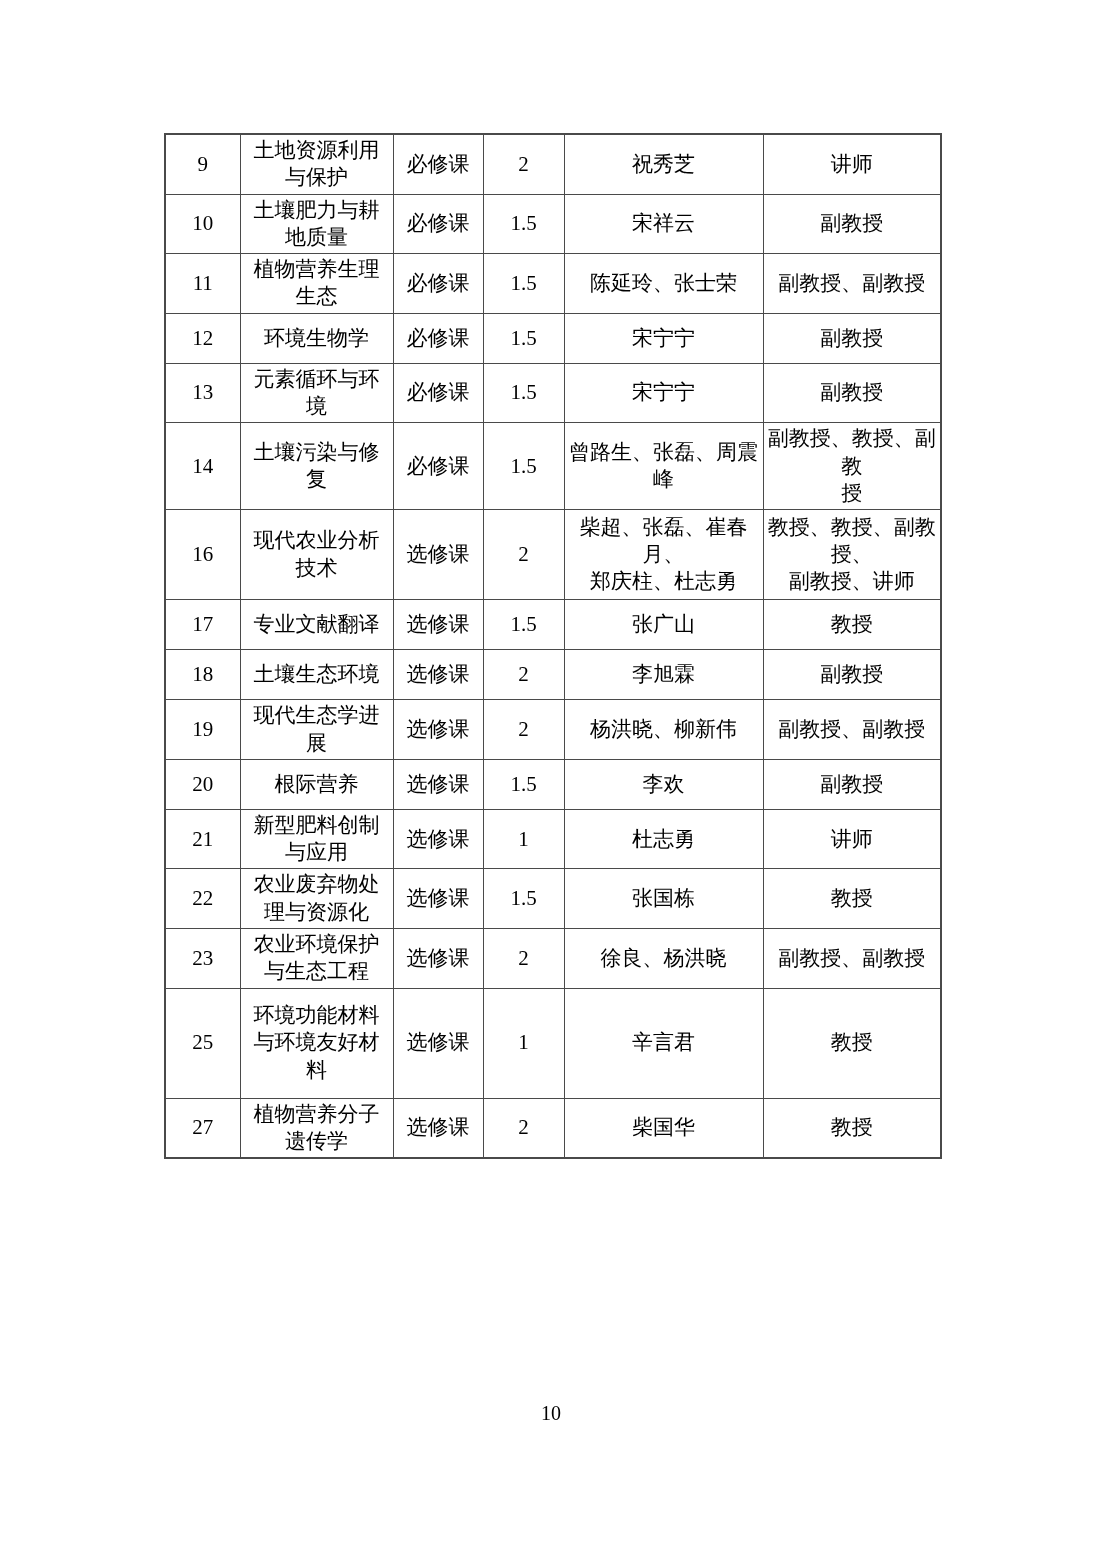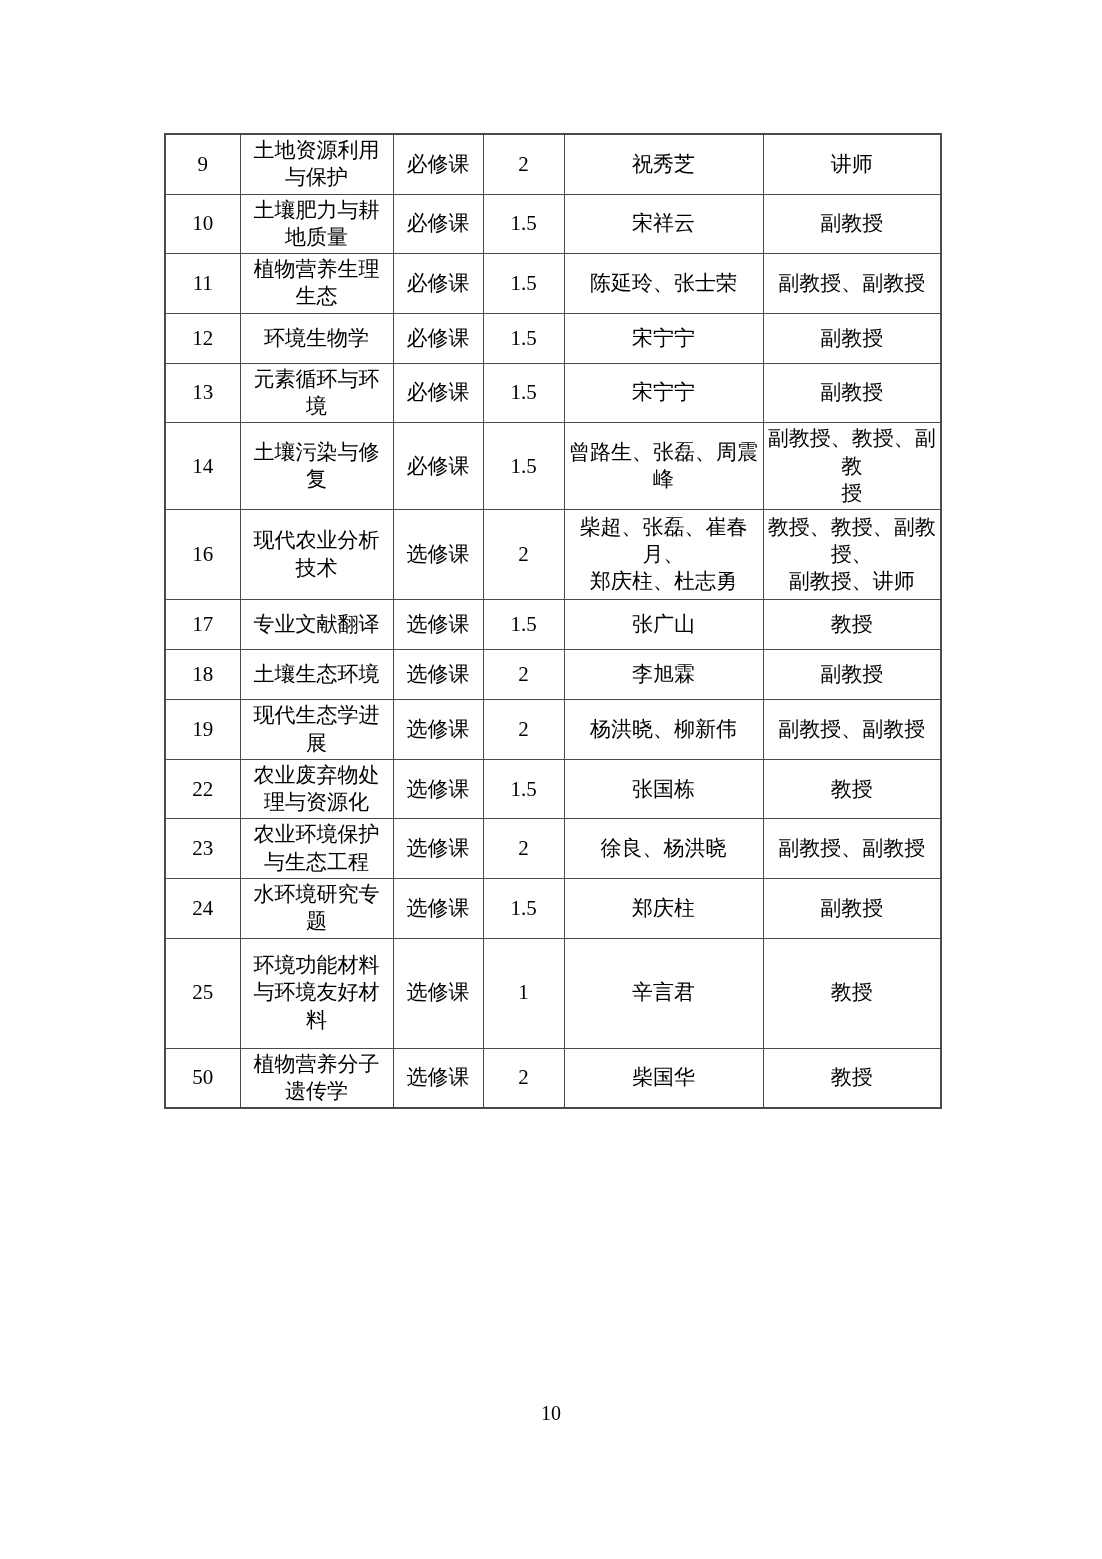--- a/index.html
+++ b/index.html
@@ -151,59 +151,67 @@
       </tr>
       <tr class="row-2line">
         <td>19</td>
         <td>现代生态学进
 展</td>
         <td>选修课</td>
         <td>2</td>
         <td>杨洪晓、柳新伟</td>
         <td>副教授、副教授</td>
       </tr>
+      <tr class="row-1line">
+        <td>20</td>
+        <td>根际营养</td>
+        <td>选修课</td>
+        <td>1.5</td>
+        <td>李欢</td>
+        <td>副教授</td>
+      </tr>
+      <tr class="row-2line">
+        <td>21</td>
+        <td>新型肥料创制
+与应用</td>
+        <td>选修课</td>
+        <td>1</td>
+        <td>杜志勇</td>
+        <td>讲师</td>
+      </tr>
       <tr class="row-2line">
         <td>22</td>
         <td>农业废弃物处
 理与资源化</td>
         <td>选修课</td>
         <td>1.5</td>
         <td>张国栋</td>
         <td>教授</td>
       </tr>
       <tr class="row-2line">
         <td>23</td>
         <td>农业环境保护
 与生态工程</td>
         <td>选修课</td>
         <td>2</td>
         <td>徐良、杨洪晓</td>
         <td>副教授、副教授</td>
-      </tr>
-      <tr class="row-2line">
-        <td>24</td>
-        <td>水环境研究专
-题</td>
-        <td>选修课</td>
-        <td>1.5</td>
-        <td>郑庆柱</td>
-        <td>副教授</td>
       </tr>
       <tr class="row-huge">
         <td>25</td>
         <td>环境功能材料
 与环境友好材
 料</td>
         <td>选修课</td>
         <td>1</td>
         <td>辛言君</td>
         <td>教授</td>
       </tr>
       <tr class="row-2line">
-        <td>50</td>
+        <td>27</td>
         <td>植物营养分子
 遗传学</td>
         <td>选修课</td>
         <td>2</td>
         <td>柴国华</td>
         <td>教授</td>
       </tr>
     </tbody>
   </table>
 

